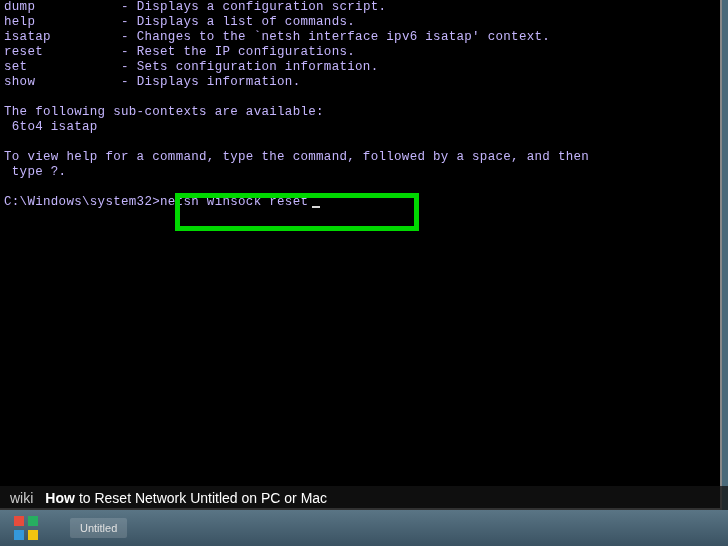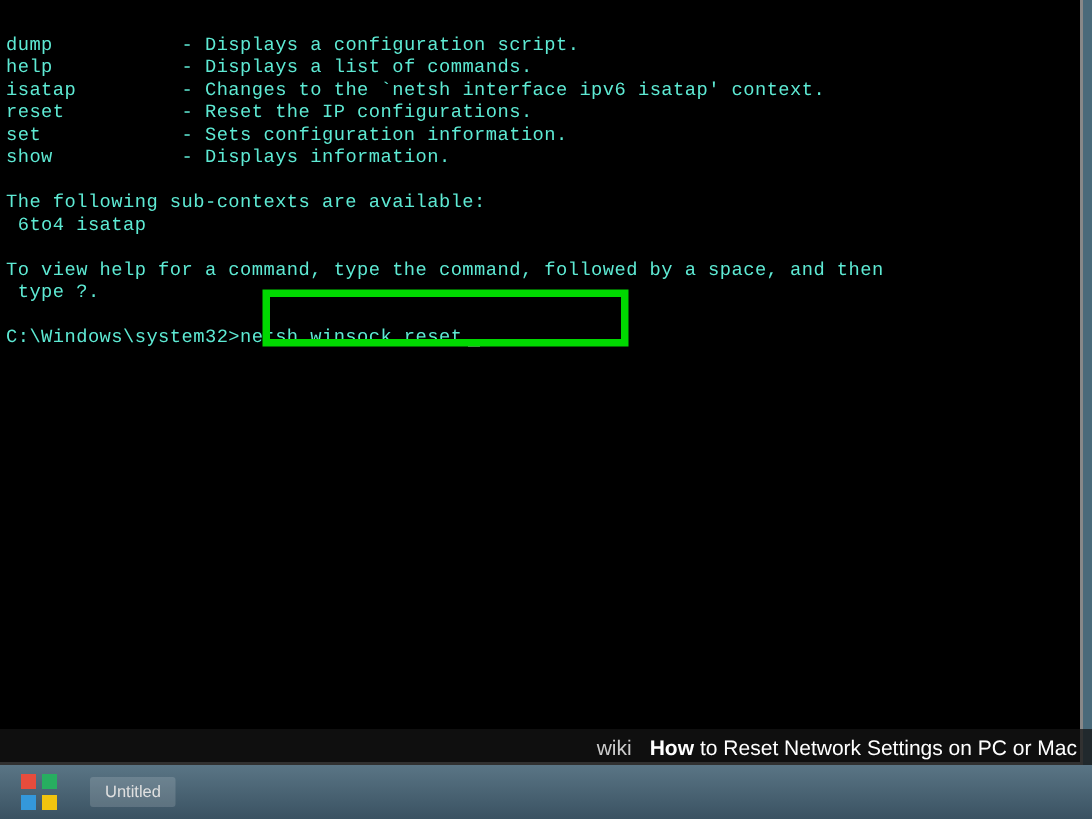--- a/index.html
+++ b/index.html
@@ -17,27 +17,26 @@
       left: 0;
       right: 6px;
       bottom: 36px;
       background: #000;
       border-right: 2px solid #888;
       border-bottom: 2px solid #888;
       padding: 0 4px 4px 4px;
       overflow: hidden;
     }
     .terminal-content {
-      color: #5eead4;
+      color: #c4b5fd;
       font-size: 12.5px;
       line-height: 15px;
       white-space: pre;
       font-family: "Courier New", monospace;
       letter-spacing: 0.3px;
-      margin-top: 23px;
     }
     .highlight-box {
       position: absolute;
       border: 5px solid #00d800;
       background: transparent;
       pointer-events: none;
       top: 193px;
       left: 175px;
       width: 244px;
       height: 38px;
@@ -82,38 +81,37 @@
     .win-logo .q {
       position: absolute;
       width: 10px;
       height: 10px;
     }
     .win-logo .q1 { top: 0; left: 0; background: #e74c3c; }
     .win-logo .q2 { top: 0; right: 0; background: #27ae60; }
     .win-logo .q3 { bottom: 0; left: 0; background: #3498db; }
     .win-logo .q4 { bottom: 0; right: 0; background: #f1c40f; }
     .taskbar-item {
-      margin-left: 12px;
+      margin-left: 22px;
       padding: 4px 10px;
       color: #e0e0e0;
       font-family: "Segoe UI", Arial, sans-serif;
       font-size: 11px;
       background: rgba(255,255,255,0.15);
       border-radius: 2px;
     }
     .caption-bar {
       position: absolute;
       bottom: 36px;
       left: 0;
       right: 0;
       height: 24px;
       background: rgba(20,20,20,0.75);
       display: flex;
       align-items: center;
-      justify-content: flex-end;
       padding: 0 10px;
       font-family: Arial, sans-serif;
       font-size: 14px;
       color: #fff;
     }
     .caption-bar .wiki-prefix {
       color: #ccc;
       font-weight: normal;
     }
     .caption-bar .how-prefix {
@@ -143,21 +141,21 @@
 <span>To view help for a command, type the command, followed by a space, and then</span>
 <span> type ?.</span>
 
 <span class="prompt-line"><span>C:\Windows\system32&gt;</span><span>netsh winsock reset</span><span class="cursor"></span></span></div>
   <div class="highlight-box"></div>
 </div>
 
 <div class="caption-bar">
   <span class="wiki-prefix">wiki</span>
     <span class="how-prefix">How</span>
-    <span class="article"> to Reset Network Settings on PC or Mac</span>
+    <span class="article"> to Reset Network Untitled on PC or Mac</span>
 </div>
 
 <div class="taskbar">
   <div class="start-button">
     <div class="win-logo">
       <div class="q q1"></div>
         <div class="q q2"></div>
         <div class="q q3"></div>
         <div class="q q4"></div>
     </div>

